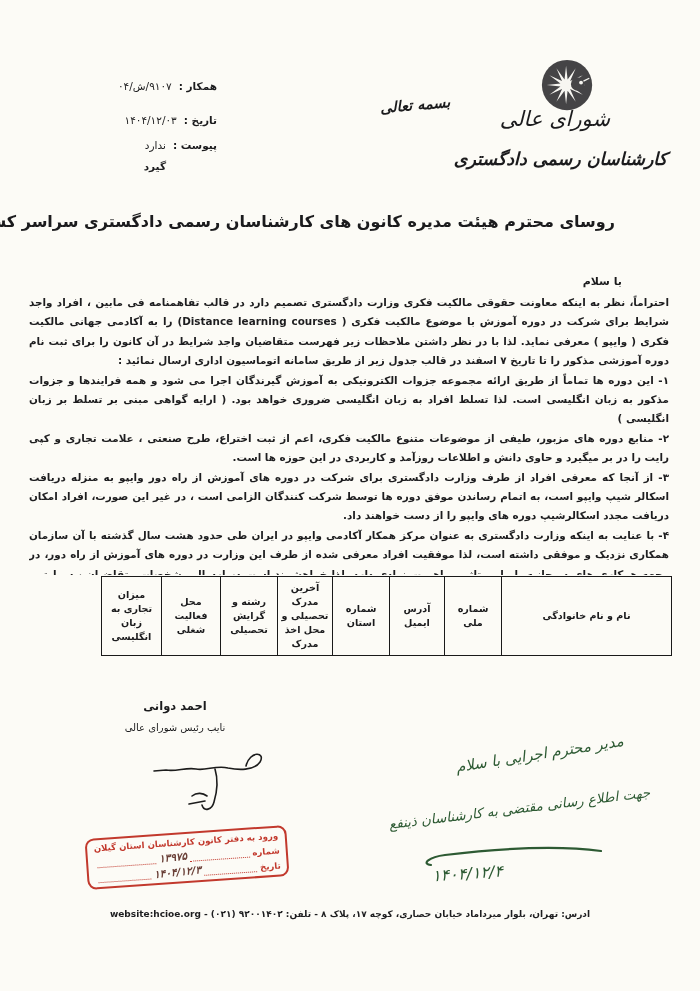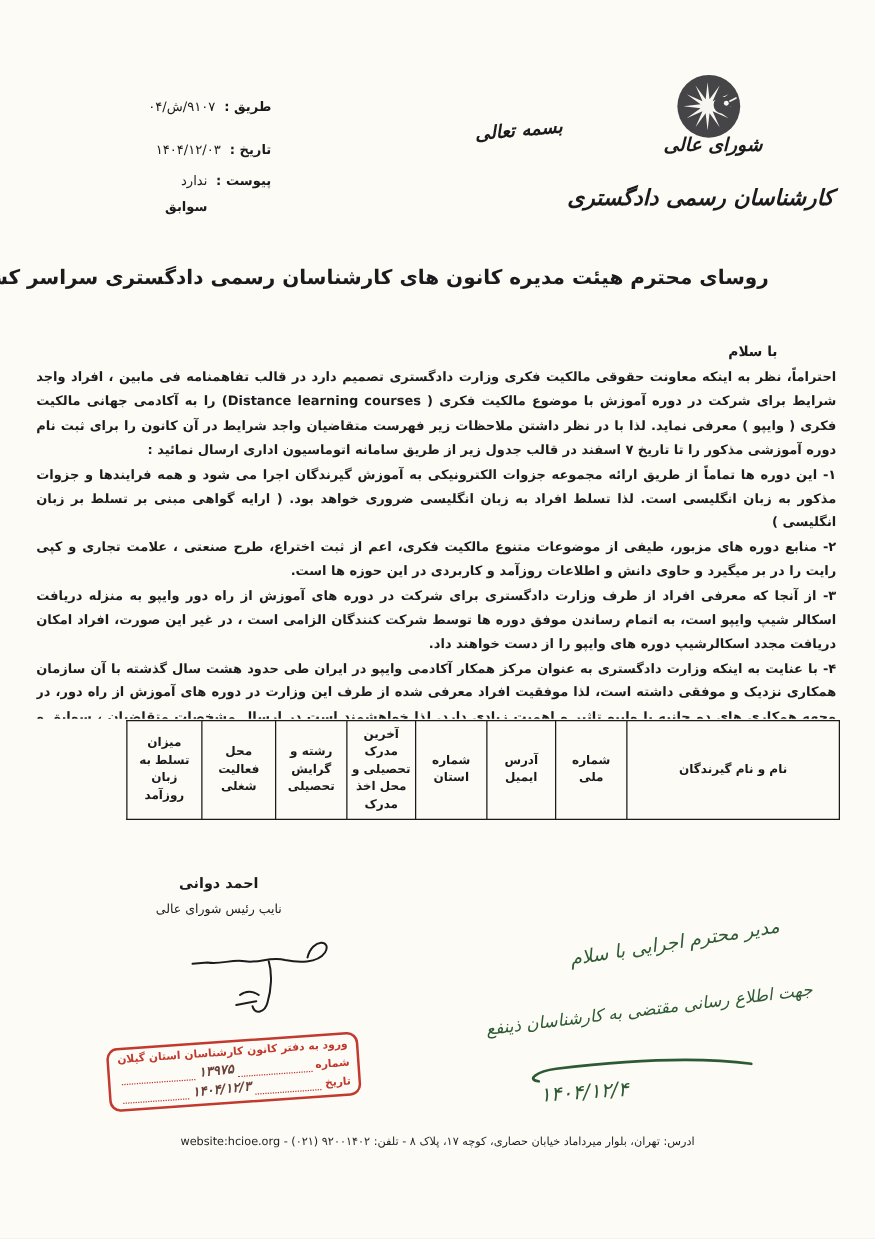--- a/index.html
+++ b/index.html
@@ -8,21 +8,21 @@
     width:700px;height:991px;
     margin:0 auto;
     background:#fcfbf6;
     font-family:"DejaVu Sans",sans-serif;
     color:#1b1b1d;
     overflow:hidden;
     direction:rtl;
   }
   
   .logo{position:absolute;left:539px;top:57px;width:58px;height:58px;}
-  .org1{position:absolute;right:90px;top:107px;font-size:15px;font-weight:bold;font-style:italic;white-space:nowrap;}
+  .org1{position:absolute;right:90px;top:107px;font-size:21px;font-weight:normal;font-style:italic;white-space:nowrap;}
   .org2{position:absolute;right:33px;top:149px;font-size:17.5px;font-weight:bold;font-style:italic;white-space:nowrap;}
   .besm{position:absolute;right:250px;top:97px;font-size:14.5px;font-weight:bold;font-style:italic;transform:rotate(-5deg);white-space:nowrap;}
   .meta-row{position:absolute;right:483px;white-space:nowrap;font-size:10.5px;font-weight:bold;direction:rtl;}
   .meta-row .val{margin-right:7px;font-weight:normal;}
   .m1{top:80px}.m2{top:114px}.m3{top:139px}
   .priority{position:absolute;right:534px;top:160px;font-size:10.5px;font-weight:bold;}
   
   .title{position:absolute;top:212px;right:85px;left:40px;margin:0;font-size:16px;font-weight:bold;text-align:right;white-space:nowrap;}
   .salam{position:absolute;top:275px;right:78px;font-size:11px;font-weight:bold;}
   .bodytext{position:absolute;top:293px;right:31px;left:29px;height:282px;overflow:hidden;
@@ -43,49 +43,49 @@
   .hand-underline{position:absolute;left:415px;top:843px;}
   .hand-date{position:absolute;left:432px;top:864px;font-size:16px;transform:rotate(-4deg);color:#2d5a33;font-style:italic;}
   
   .stamp{position:absolute;left:86px;top:832px;width:186px;transform:rotate(-4deg);
     border:2px solid #c2392d;border-radius:9px;padding:3px 6px 4px;color:#c2392d;background:rgba(255,255,255,0);}
   .stamp-title{font-size:8.6px;font-weight:bold;text-align:center;white-space:nowrap;}
   .stamp-row{display:flex;align-items:flex-end;font-size:8.6px;font-weight:bold;margin-top:3px;direction:rtl;}
   .stamp-row .dots{flex:1;border-bottom:1.4px dotted #c2392d;height:7px;margin:0 3px;}
   .stamp-row .hv{color:#6a4038;font-size:10.5px;font-weight:bold;font-style:italic;transform:rotate(-2deg);}
   
-  .footer{position:absolute;top:909px;right:0;left:0;text-align:center;font-size:9px;font-weight:normal;color:#1d1d1f;}
+  .footer{position:absolute;top:909px;right:0;left:0;text-align:center;font-size:9px;font-weight:bold;color:#1d1d1f;}
 </style>
 </head>
 <body>
 
 <div class="page">
 
   <svg class="logo" viewBox="0 0 60 60" aria-hidden="true">
     <circle cx="29" cy="29" r="26" fill="#454446"></circle>
     <polygon fill="#f7f6f1" points="47,30 32.8,31.6 44.3,40 31.2,34.2 37,47.3 28.6,35.8 27,50 25.4,35.8 17,47.3 22.8,34.2 9.7,40 21.2,31.6 7,30 21.2,28.4 9.7,20 22.8,25.8 17,12.7 25.4,24.2 27,10 28.6,24.2 37,12.7 31.2,25.8 44.3,20 32.8,28.4" transform="translate(1,-1)"></polygon>
     <circle cx="40" cy="28" r="7" fill="#454446"></circle>
     <circle cx="43.5" cy="26.5" r="2" fill="#f7f6f1"></circle>
     <path d="M46,25 L52,22" stroke="#f7f6f1" stroke-width="1.4"></path>
   </svg>
 
   <div class="org1">شورای عالی</div>
   <div class="org2">کارشناسان رسمی دادگستری</div>
   <div class="besm">بسمه تعالی</div>
 
   <div class="meta-row m1">
-    <span>طریق :</span><span class="val">۹۱۰۷/ش/۰۴</span>
+    <span>همکار :</span><span class="val">۹۱۰۷/ش/۰۴</span>
   </div>
   <div class="meta-row m2">
     <span>تاریخ :</span><span class="val">۱۴۰۴/۱۲/۰۳</span>
   </div>
   <div class="meta-row m3">
     <span>پیوست :</span><span class="val">ندارد</span>
   </div>
-  <div class="priority">سوابق</div>
+  <div class="priority">گیرد</div>
 
   <h1 class="title">روسای محترم هیئت مدیره کانون های کارشناسان رسمی دادگستری سراسر کشور</h1>
   <div class="salam">با سلام</div>
 
   <div class="bodytext">
     <p>احتراماً، نظر به اینکه معاونت حقوقی مالکیت فکری وزارت دادگستری تصمیم دارد در قالب تفاهمنامه فی مابین ، افراد واجد شرایط برای شرکت در دوره آموزش با موضوع مالکیت فکری ( Distance learning courses) را به آکادمی جهانی مالکیت فکری ( وایپو ) معرفی نماید. لذا با در نظر داشتن ملاحظات زیر فهرست متقاضیان واجد شرایط در آن کانون را برای ثبت نام دوره آموزشی مذکور را تا تاریخ ۷ اسفند در قالب جدول زیر از طریق سامانه اتوماسیون اداری ارسال نمائید :</p>
     <p>۱- این دوره ها تماماً از طریق ارائه مجموعه جزوات الکترونیکی به آموزش گیرندگان اجرا می شود و همه فرایندها و جزوات مذکور به زبان انگلیسی است. لذا تسلط افراد به زبان انگلیسی ضروری خواهد بود. ( ارایه گواهی مبنی بر تسلط بر زبان انگلیسی )</p>
     <p>۲- منابع دوره های مزبور، طیفی از موضوعات متنوع مالکیت فکری، اعم از ثبت اختراع، طرح صنعتی ، علامت تجاری و کپی رایت را در بر میگیرد و حاوی دانش و اطلاعات روزآمد و کاربردی در این حوزه ها است.</p>
     <p>۳- از آنجا که معرفی افراد از طرف وزارت دادگستری برای شرکت در دوره های آموزش از راه دور وایپو به منزله دریافت اسکالر شیپ وایپو است، به اتمام رساندن موفق دوره ها توسط شرکت کنندگان الزامی است ، در غیر این صورت، افراد امکان دریافت مجدد اسکالرشیپ دوره های وایپو را از دست خواهند داد.</p>
     <p>۴- با عنایت به اینکه وزارت دادگستری به عنوان مرکز همکار آکادمی وایپو در ایران طی حدود هشت سال گذشته با آن سازمان همکاری نزدیک و موفقی داشته است، لذا موفقیت افراد معرفی شده از طرف این وزارت در دوره های آموزش از راه دور، در وجهه همکاری های دو جانبه با وایپو تاثیر و اهمیت زیادی دارد. لذا خواهشمند است در ارسال مشخصات متقاضیان ، سوابق و توانایی های مرتبط و همچنین کاربردی بودن موضوعات دوره ها برای آنان ، به صورت دقیق و جامع مدنظر قرار گیرد.</p>
@@ -97,28 +97,28 @@
         <col style="width:57px">
         <col style="width:55px">
         <col style="width:57px">
       <col style="width:55px">
         <col style="width:57px">
         <col style="width:59px">
         <col style="width:60px">
     </colgroup>
     <tbody>
         <tr>
-      <th>نام و نام گیرندگان</th>
+      <th>نام و نام خانوادگی</th>
       <th>شماره ملی</th>
       <th>آدرس ایمیل</th>
       <th>شماره استان</th>
       <th>آخرین مدرک تحصیلی و محل اخذ مدرک</th>
       <th>رشته و گرایش تحصیلی</th>
       <th>محل فعالیت شغلی</th>
-      <th>میزان تسلط به زبان روزآمد</th>
+      <th>میزان تجاری به زبان انگلیسی</th>
     </tr>
   </tbody>
     </table>
 
   <div class="sig-name">احمد دوانی</div>
   <div class="sig-name2">نایب رئیس شورای عالی</div>
   <svg class="sig-svg" width="125" height="75" viewBox="0 0 125 75" aria-hidden="true">
     <g fill="none" stroke="#1c1c1c" stroke-width="1.6" stroke-linecap="round">
       <path d="M104,26 C108,10 124,12 118,22 C112,31 96,30 86,28 C74,25 64,31 54,29 C44,27 34,32 24,30 L12,31"></path>
       <path d="M73,29 C76,39 75,52 72,62 C70,70 62,72 60,65"></path>

